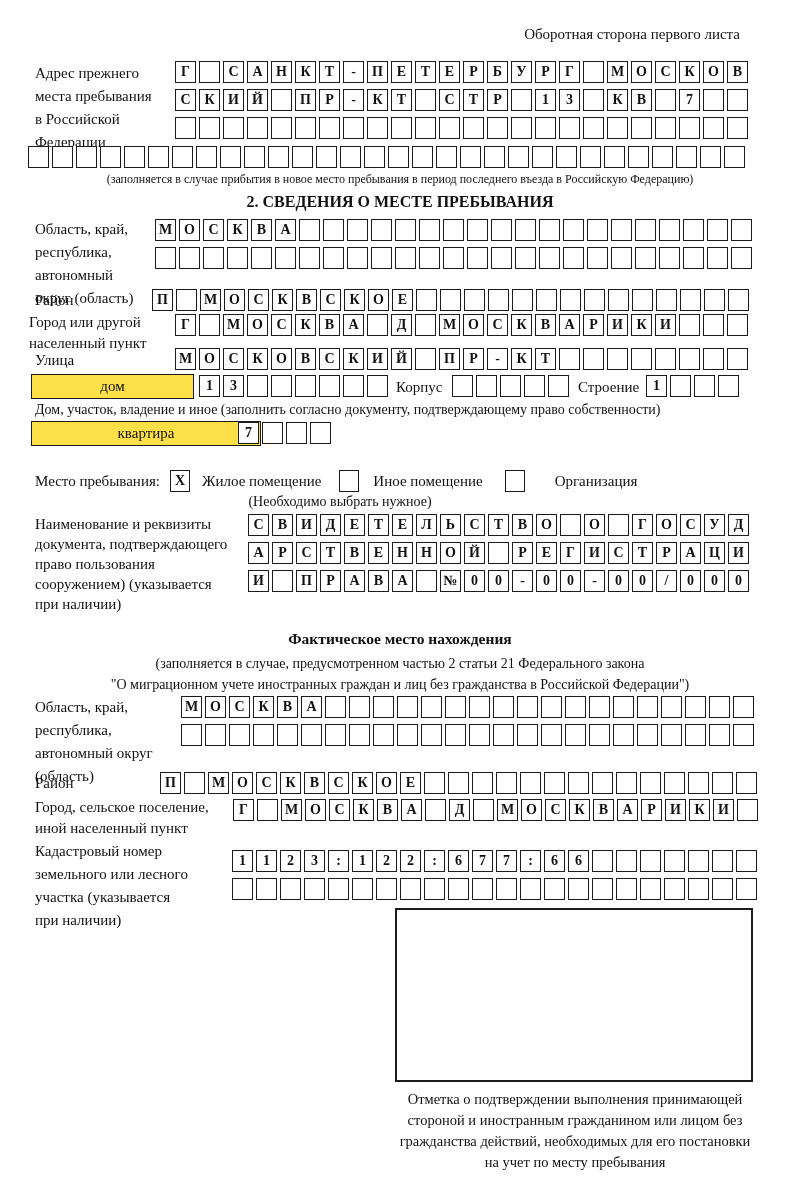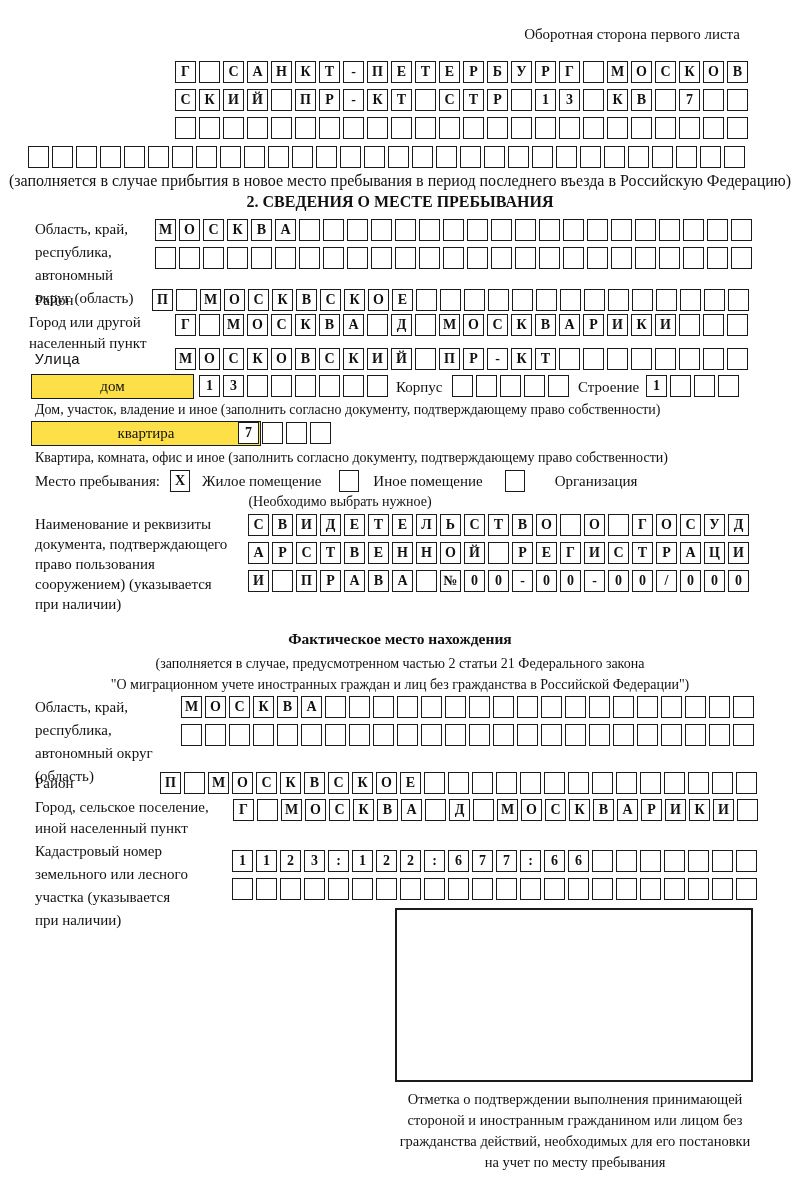--- a/index.html
+++ b/index.html
@@ -4,38 +4,44 @@
 <style>
   html,body{margin:0;padding:0;background:#fff;}
   #page{position:relative;width:800px;height:1180px;background:#fff;
         font-family:"Liberation Serif","DejaVu Serif",serif;color:#111;overflow:hidden;}
   .abs{position:absolute;}
   .row{position:absolute;display:flex;gap:3px;}
   .cell{width:21px;height:22px;box-sizing:border-box;border:1.6px solid #1b1b1b;
         font-size:14px;line-height:19px;text-align:center;font-weight:600;flex:0 0 auto;background:#fff;}
   .label{font-size:15px;line-height:23px;white-space:nowrap;}
   .label .line{white-space:nowrap;}
-  .note{font-size:16px;white-space:nowrap;}
+  .note{font-size:12px;white-space:nowrap;}
   .center{width:800px;text-align:center;left:0;}
   .bold{font-weight:bold;}
   .widebox{position:absolute;box-sizing:border-box;border:1.6px solid #1b1b1b;height:25px;
            display:flex;align-items:center;justify-content:center;font-size:15px;background:#fde047;}
   .checkbox{display:inline-block;width:20px;height:22px;box-sizing:border-box;border:1.6px solid #1b1b1b;
             font-size:14px;line-height:19px;text-align:center;font-weight:600;vertical-align:middle;background:#fff;}
   .inline-label{font-size:15px;vertical-align:middle;}
   .stamp{position:absolute;box-sizing:border-box;border:2px solid #1b1b1b;background:#fff;}
   .caption{position:absolute;font-size:14.5px;line-height:21px;text-align:center;}
 </style>
 </head>
 <body>
 
 <div id="page">
 
   <div class="abs note" style="top:26px;right:60px;font-size:15px;">Оборотная сторона первого листа</div>
 
+  <div class="abs label" style="left:35px;top:62px;">
+      <div class="line">Адрес прежнего</div>
+      <div class="line">места пребывания</div>
+      <div class="line">в Российской</div>
+      <div class="line">Федерации</div>
+    </div>
   <div class="row" style="left:175px;top:61px;">
       <span class="cell">Г</span>
       <span class="cell"></span>
       <span class="cell">С</span>
       <span class="cell">А</span>
       <span class="cell">Н</span>
       <span class="cell">К</span>
       <span class="cell">Т</span>
       <span class="cell">-</span>
       <span class="cell">П</span>
@@ -257,21 +263,21 @@
       <span class="cell">А</span>
       <span class="cell">Р</span>
       <span class="cell">И</span>
       <span class="cell">К</span>
       <span class="cell">И</span>
       <span class="cell"></span>
       <span class="cell"></span>
       <span class="cell"></span>
     </div>
 
-  <div class="abs label" style="left:35px;top:349px;font-family:Liberation Mono, monospace;">Улица</div>
+  <div class="abs label" style="left:35px;top:349px;">Улица</div>
   <div class="row" style="left:175px;top:348px;">
       <span class="cell">М</span>
       <span class="cell">О</span>
       <span class="cell">С</span>
       <span class="cell">К</span>
       <span class="cell">О</span>
       <span class="cell">В</span>
       <span class="cell">С</span>
       <span class="cell">К</span>
       <span class="cell">И</span>
@@ -320,21 +326,20 @@
     </div>
   <div class="abs note" style="left:35px;top:402px;font-size:14px;">Дом, участок, владение и иное (заполнить согласно документу, подтверждающему право собственности)</div>
 
   <div class="widebox" style="left:31px;top:421px;width:230px;">квартира</div>
   <div class="row" style="left:238px;top:422px;">
       <span class="cell">7</span>
       <span class="cell"></span>
       <span class="cell"></span>
       <span class="cell"></span>
     </div>
-  <div class="abs note" style="left:35px;top:450px;font-size:14px;">Квартира, комната, офис и иное (заполнить согласно документу, подтверждающему право собственности)</div>
 
   <div class="abs" style="left:35px;top:470px;white-space:nowrap;">
     <span class="inline-label">Место пребывания:</span>
     <span class="checkbox" style="margin-left:6px;">X</span>
     <span class="inline-label" style="margin-left:8px;">Жилое помещение</span>
     <span class="checkbox" style="margin-left:14px;"></span>
     <span class="inline-label" style="margin-left:10px;">Иное помещение</span>
     <span class="checkbox" style="margin-left:18px;"></span>
     <span class="inline-label" style="margin-left:26px;">Организация</span>
   </div>

